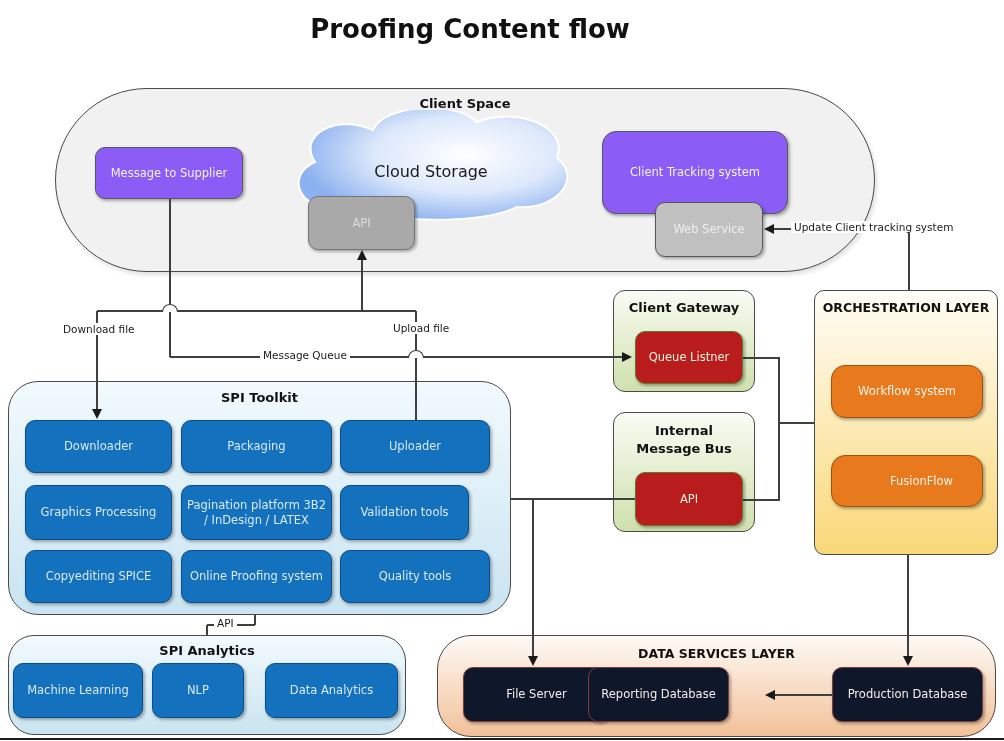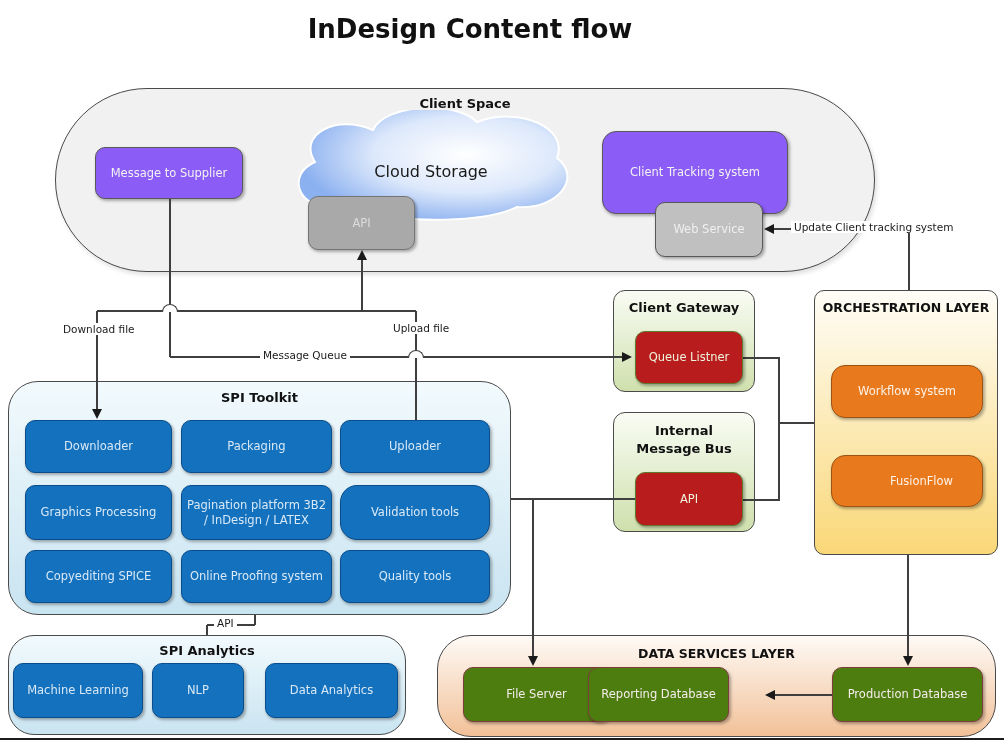--- a/index.html
+++ b/index.html
@@ -27,21 +27,21 @@
           background:linear-gradient(180deg,#fefdf7 0%,#fad878 100%);}
   .c-dataservices{left:437px;top:635px;width:559px;height:102px;border-radius:34px;
                   background:linear-gradient(180deg,#fefaf6 0%,#f2c198 100%);}
 
   .node{position:absolute;display:flex;align-items:center;justify-content:center;
         text-align:center;border-radius:10px;font-size:11.5px;line-height:1.3;
         box-sizing:border-box;box-shadow:1.5px 2px 3px rgba(0,0,0,0.3);padding:2px 6px;}
   .blue{background:#1371bd;border:1.6px solid #0a4d8c;color:#d9e9f7;}
   .green{background:#b91c1c;border:1.6px solid #5e7a2d;color:#eef3dd;}
   .orange{background:#e8791d;border:1.6px solid #9b5414;color:#fdf2e7;border-radius:14px;}
-  .pink{background:#4d7c0f;border:1.6px solid #7e3d3d;color:#f7ecec;}
+  .pink{background:#0f172a;border:1.6px solid #7e3d3d;color:#f7ecec;}
   .gdark{background:#8b5cf6;border:1.5px solid #595959;color:#f2f2f2;border-radius:14px;}
   .gmid{background:#a9a9a9;border:1.5px solid #757575;color:#dcdcdc;}
   .glight{background:#c0c0c0;border:1.5px solid #595959;color:#efefef;}
   .narrow{padding:2px 9px;}
 
   .hline,.vline{position:absolute;background:#3f3f3f;z-index:2;}
   .hline{height:1.4px;}
   .vline{width:1.4px;}
   .bump{position:absolute;width:16px;height:8px;background:#ffffff;z-index:3;
         border:1.4px solid #3f3f3f;border-bottom:none;border-radius:8px 8px 0 0;box-sizing:border-box;}
@@ -57,21 +57,21 @@
   .cloud-wrap{position:absolute;left:285px;top:110px;width:292px;height:128px;z-index:1;}
   .cloud-text{position:absolute;left:285px;top:162px;width:292px;text-align:center;
               font-size:16px;color:#1a1a1a;z-index:2;}
   .bottom-line{position:absolute;left:0;top:738px;width:1004px;height:2.4px;background:#1c1c1c;}
 </style>
 </head>
 <body>
 
 <div id="canvas">
 
-  <div class="page-title">InDesign Content flow</div>
+  <div class="page-title">Proofing Content flow</div>
 
   <div class="container c-clientspace">
     <div class="container-title" style="top:7px;">Client Space</div>
   </div>
 
   <div class="cloud-wrap">
     <svg width="292" height="128" viewBox="0 0 292 128">
       <defs>
         <radialGradient id="cloudGrad" cx="62%" cy="42%" r="62%">
           <stop offset="0%" stop-color="#ffffff"></stop>
@@ -96,21 +96,21 @@
   <div class="node glight" style="left:655px;top:202px;width:108px;height:55px;z-index:6;">Web Service</div>
 
   <div class="container c-toolkit">
     <div class="container-title" style="top:8px;">SPI Toolkit</div>
   </div>
   <div class="node blue" style="left:25px;top:420px;width:147px;height:53px;">Downloader</div>
   <div class="node blue" style="left:181px;top:420px;width:151px;height:53px;">Packaging</div>
   <div class="node blue" style="left:340px;top:420px;width:150px;height:53px;">Uploader</div>
   <div class="node blue narrow" style="left:25px;top:485px;width:147px;height:55px;">Graphics Processing</div>
   <div class="node blue" style="left:181px;top:485px;width:151px;height:55px;padding:2px 3px;">Pagination platform 3B2 / InDesign / LATEX</div>
-  <div class="node blue" style="left:340px;top:485px;width:150px;height:55px;border-radius:17px;">Validation tools</div>
+  <div class="node blue" style="left:340px;top:485px;width:129px;height:55px;">Validation tools</div>
   <div class="node blue narrow" style="left:25px;top:550px;width:147px;height:53px;">Copyediting SPICE</div>
   <div class="node blue" style="left:181px;top:550px;width:151px;height:53px;padding:2px 3px;">Online Proofing system</div>
   <div class="node blue" style="left:340px;top:550px;width:150px;height:53px;">Quality tools</div>
 
   <div class="container c-analytics">
     <div class="container-title" style="top:7px;">SPI Analytics</div>
   </div>
   <div class="node blue" style="left:13px;top:663px;width:130px;height:55px;">Machine Learning</div>
   <div class="node blue" style="left:152px;top:663px;width:92px;height:55px;">NLP</div>
   <div class="node blue" style="left:265px;top:663px;width:133px;height:55px;">Data Analytics</div>

